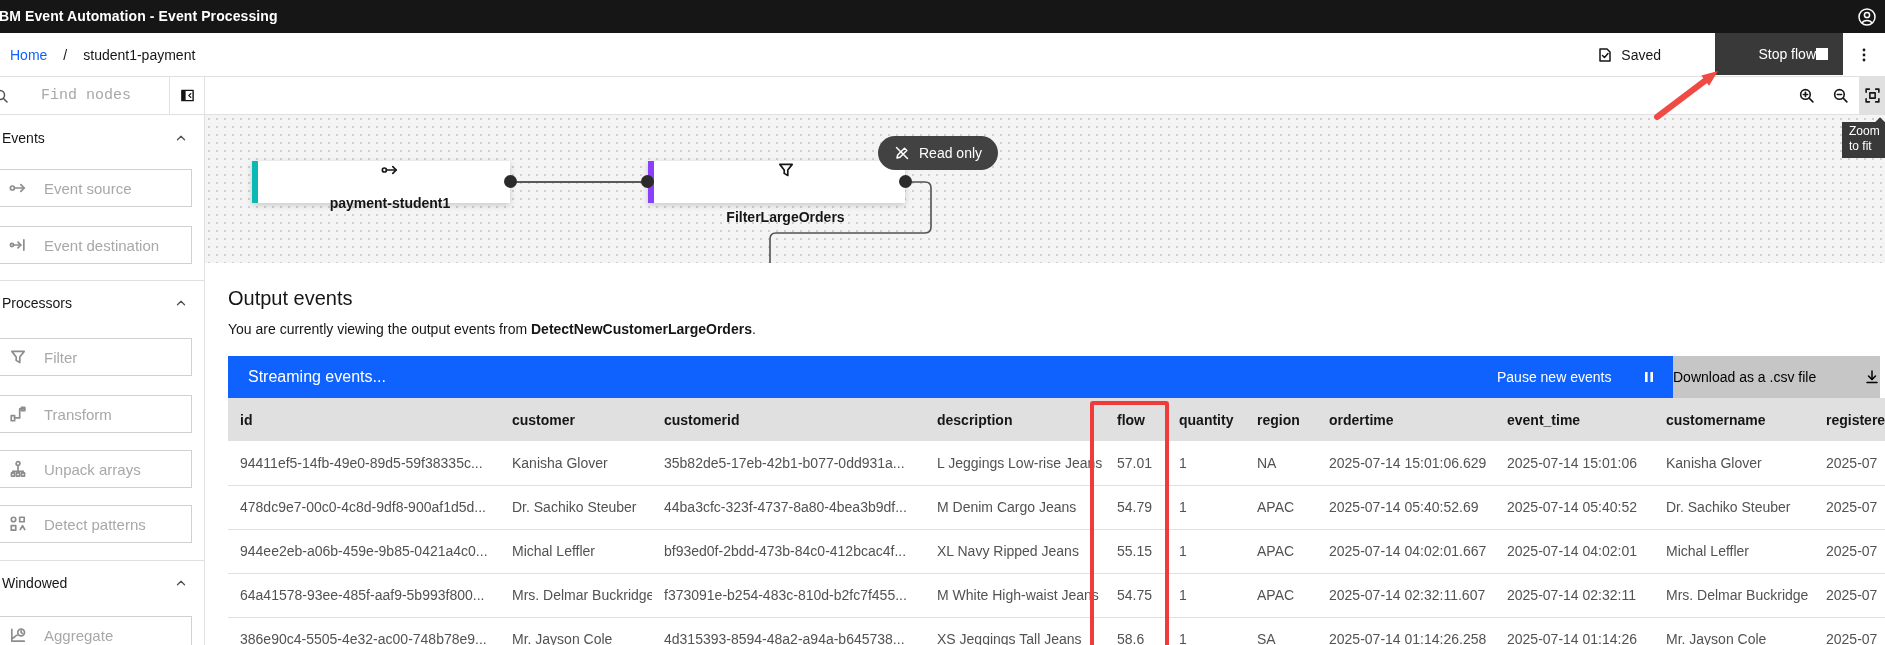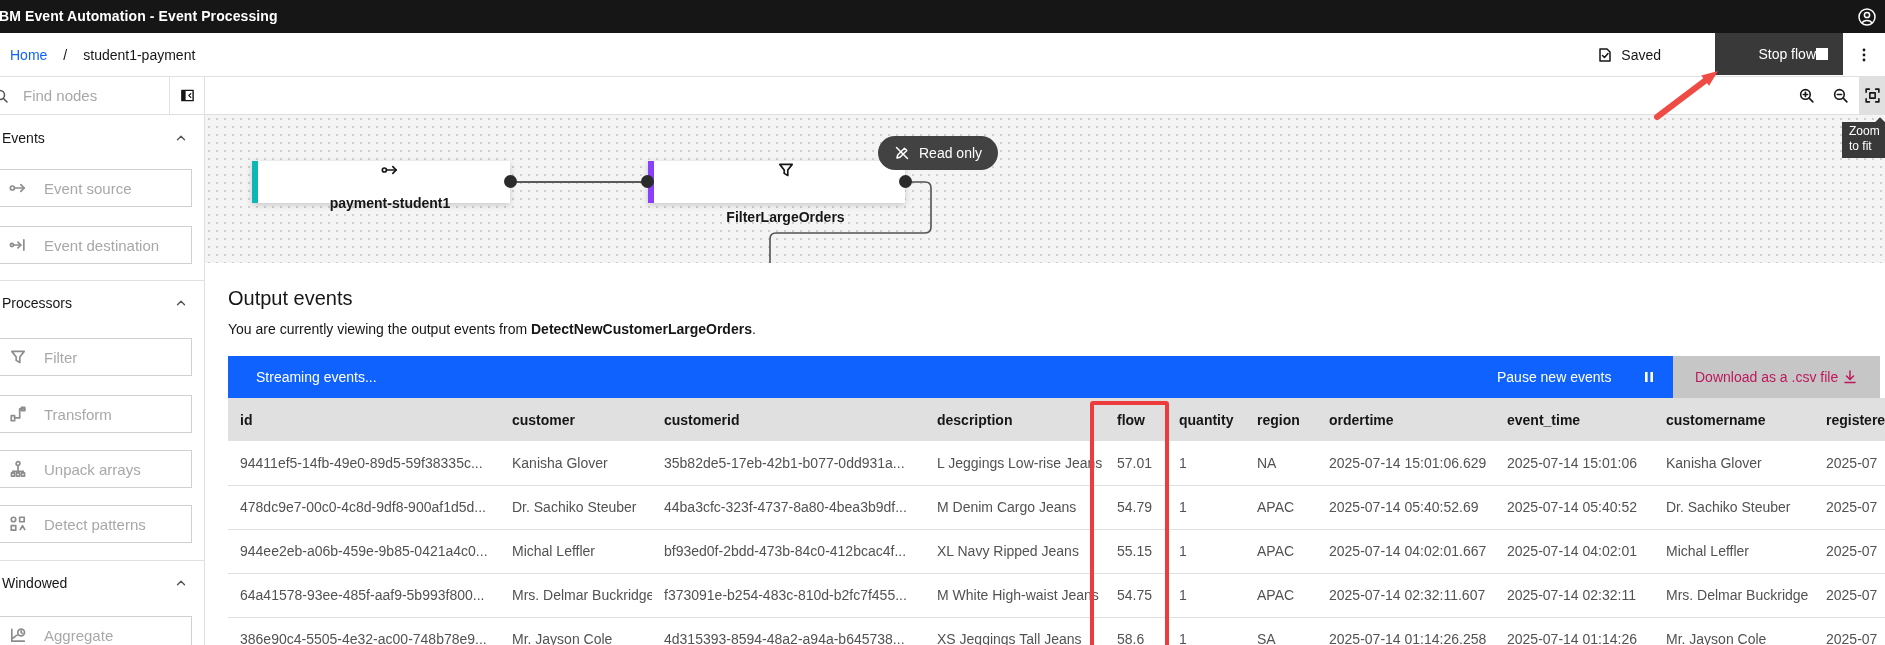--- a/index.html
+++ b/index.html
@@ -21,21 +21,21 @@
   .crumb-right { position:absolute; right:0; top:0; height:100%; display:flex; align-items:stretch; }
   .saved-wrap { display:flex; align-items:center; gap:8px; color:#161616; font-size:14px; margin-right:18px; }
   .stop-btn { width:128px; background:#393939; color:#fff; font-size:14px; display:flex; align-items:center; justify-content:flex-end; padding:0 15px; cursor:pointer; height:42px; align-self:flex-start;margin-left:36px; }
   .stop-square { width:12px; height:12px; background:#fff; }
   .kebab-btn { width:42px; display:flex; align-items:center; justify-content:center; color:#161616; cursor:pointer; }
 
   
   .tool-row { position:absolute; left:0; top:77px; width:1885px; height:38px; background:#fff; border-bottom:1px solid #e0e0e0; }
   .find-wrap { position:absolute; left:0; top:0; width:170px; height:100%; display:flex; align-items:center; border-right:1px solid #e0e0e0; }
   .find-icon { margin-left:-7px; color:#525252; }
-  .find-input { border:none; outline:none; font-size:15px; color:#161616; width:120px; margin-left:14px; font-family:Liberation Sans, sans-serif; }
+  .find-input { border:none; outline:none; font-size:15px; color:#161616; width:120px; margin-left:32px; font-family:Liberation Mono, monospace; }
   .find-input::placeholder { color:#a8a8a8; }
   .panel-cell { position:absolute; left:170px; top:0; width:35px; height:100%; display:flex; align-items:center; justify-content:center; color:#161616; border-right:1px solid #e0e0e0; cursor:pointer; }
   .zoom-in-btn  { position:absolute; right:62px; top:0; width:34px; height:100%; display:flex; align-items:center; justify-content:center; color:#161616; cursor:pointer; }
   .zoom-out-btn { position:absolute; right:28px; top:0; width:34px; height:100%; display:flex; align-items:center; justify-content:center; color:#161616; cursor:pointer; }
   .zoom-fit-btn { position:absolute; right:0; top:0; width:26px; height:100%; display:flex; align-items:center; justify-content:center; color:#161616; background:#e0e0e0; cursor:pointer; }
 
   
   .palette { position:absolute; left:0; top:115px; width:205px; height:530px; background:#fff; border-right:1px solid #e0e0e0; }
   .pal-header { position:absolute; left:2px; width:192px; height:22px; display:flex; align-items:center; justify-content:space-between; font-size:14px; color:#161616; cursor:pointer; }
   .pal-header .icon { color:#525252; margin-right:6px; }
@@ -59,24 +59,24 @@
   
   .fit-tooltip { position:absolute; left:1842px; top:122px; width:47px; background:#393939; color:#fff; font-size:12px; line-height:15px; padding:2px 2px 4px 7px; z-index:30; }
   .fit-tooltip::before { content:""; position:absolute; right:5px; top:-3px; width:8px; height:8px; background:#393939; transform:rotate(45deg); }
 
   
   .content { position:absolute; left:205px; top:263px; width:1680px; height:382px; background:#fff; padding-left:23px; overflow:hidden; }
   .out-heading { margin-top:24px; font-size:20px; font-weight:400; color:#161616; }
   .out-desc { margin-top:11px; font-size:14px; color:#161616; }
   .out-desc b { font-weight:700; }
   .stream-bar { margin-top:19px; width:1652px; height:42px; background:var(--blue,#0f62fe); display:flex; align-items:center; }
-  .stream-status { color:#fff; font-size:14px; margin-left:28px; flex:0 0 auto; }
+  .stream-status { color:#fff; font-size:16px; margin-left:20px; flex:0 0 auto; }
   .stream-spacer { flex:1 1 auto; }
   .pause-btn { height:42px; width:193px; display:flex; align-items:center; justify-content:space-between; padding:0 17px; color:#fff; font-size:14px; cursor:pointer; }
-  .download-btn { height:42px; width:207px; background:#c6c6c6; display:flex; align-items:center; justify-content:space-between; padding:0 22px; color:#be185d; font-size:14px; cursor:not-allowed; }
+  .download-btn { height:42px; width:207px; background:#c6c6c6; display:flex; align-items:center; justify-content:space-between; padding:0 0; color:#000000; font-size:14px; cursor:not-allowed; }
 
   table.events { border-collapse:collapse; table-layout:fixed; width:1706px; }
   table.events th { background:#e0e0e0; height:43px; text-align:left; font-size:14px; font-weight:700; color:#161616; padding:0 8px 0 12px; white-space:nowrap; overflow:hidden; }
   table.events td { height:44px; font-size:14px; color:#525252; padding:0 8px 0 12px; border-top:1px solid #e0e0e0; white-space:nowrap; overflow:hidden; background:#fff; }
   table.events tr:first-child td { border-top:none; }
 
   
   .ann-rect { position:absolute; left:1090px; top:401px; width:79px; height:260px; border:4px solid var(--red,#ee3c3c); border-radius:3px; z-index:40; pointer-events:none; }
   .ann-arrow { position:absolute; left:1600px; top:40px; z-index:40; pointer-events:none; }
 </style>

